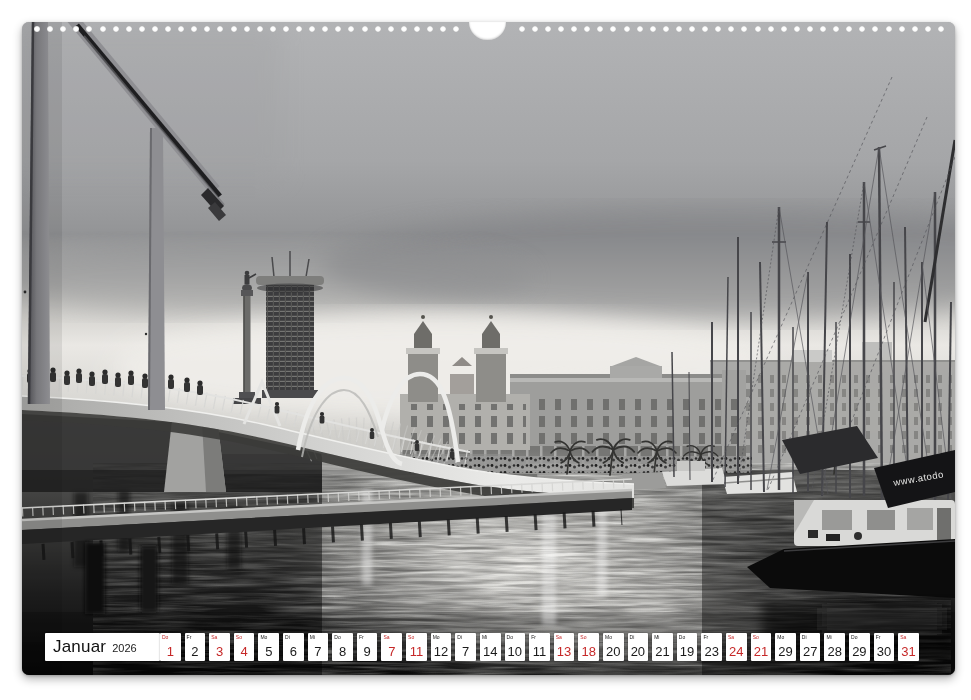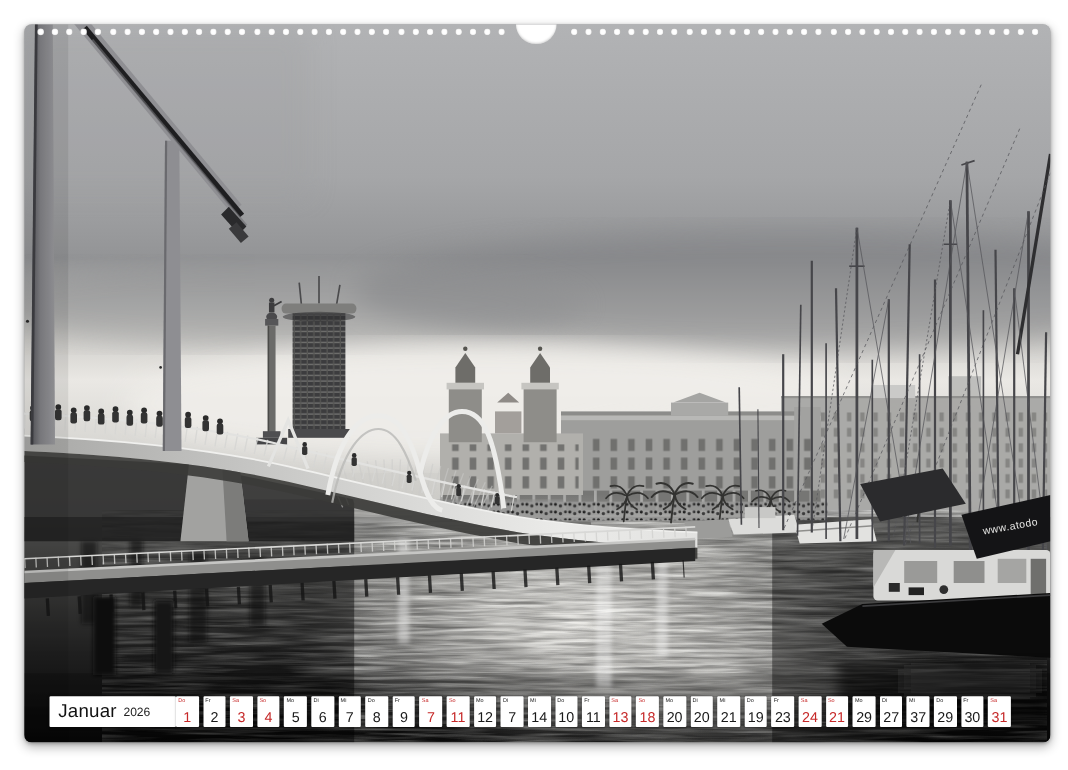--- a/index.html
+++ b/index.html
@@ -548,21 +548,21 @@
           <div class="day">
             <span class="wd">Mo</span>
             <span class="num">29</span>
           </div>
           <div class="day">
             <span class="wd">Di</span>
             <span class="num">27</span>
           </div>
           <div class="day">
             <span class="wd">Mi</span>
-            <span class="num">37</span>
+            <span class="num">28</span>
           </div>
           <div class="day">
             <span class="wd">Do</span>
             <span class="num">29</span>
           </div>
           <div class="day">
             <span class="wd">Fr</span>
             <span class="num">30</span>
           </div>
           <div class="day red">

